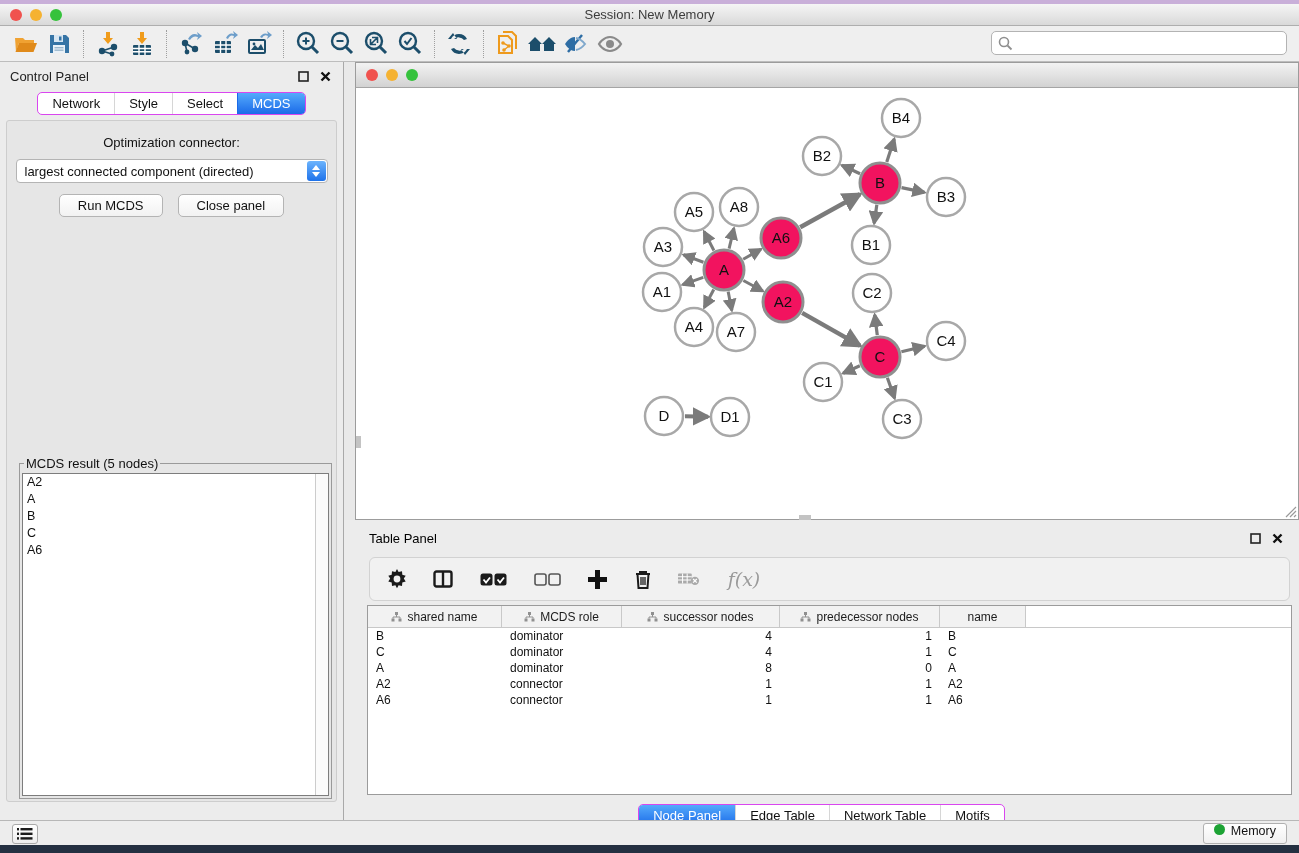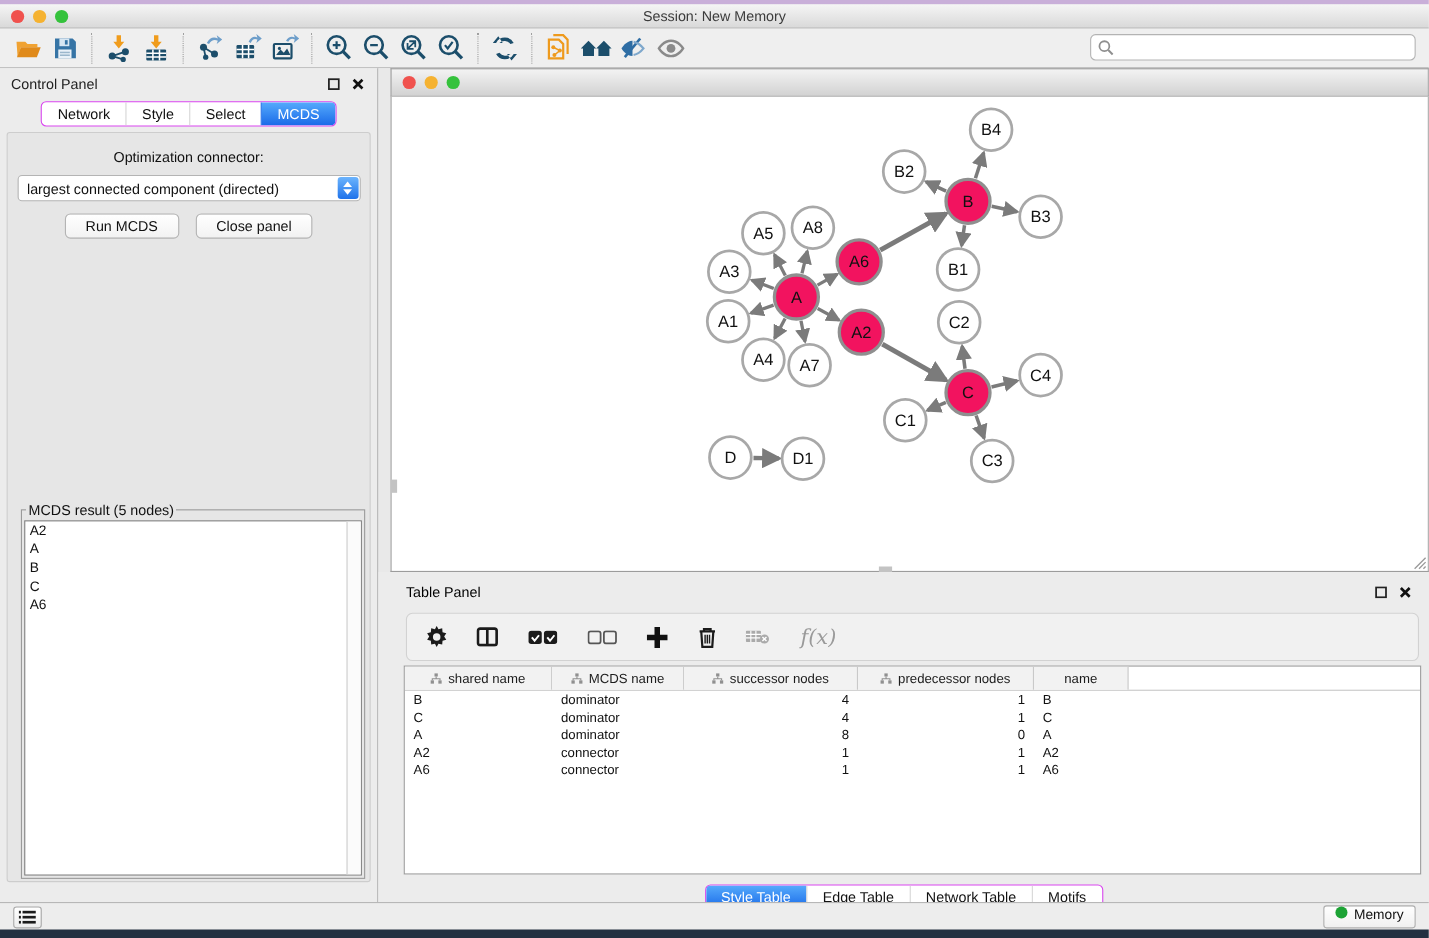--- a/index.html
+++ b/index.html
@@ -516,21 +516,21 @@
                 </svg>
                 <span>shared name</span>
               </div>
               <div class="dt-hcell" style="width: 120px;">
                 <svg width="11" height="10" viewBox="0 0 11 10">
                   <rect x="4" y="0" width="3" height="3" fill="#909090"></rect>
                   <rect x="0.5" y="6.5" width="3" height="3" fill="#909090"></rect>
                   <rect x="7.5" y="6.5" width="3" height="3" fill="#909090"></rect>
                   <path d="M5.5 3 v2 M2 6.5 V5 h7 v1.5" stroke="#909090" fill="none"></path>
                 </svg>
-                <span>MCDS name</span>
+                <span>MCDS role</span>
               </div>
               <div class="dt-hcell" style="width: 158px;">
                 <svg width="11" height="10" viewBox="0 0 11 10">
                   <rect x="4" y="0" width="3" height="3" fill="#909090"></rect>
                   <rect x="0.5" y="6.5" width="3" height="3" fill="#909090"></rect>
                   <rect x="7.5" y="6.5" width="3" height="3" fill="#909090"></rect>
                   <path d="M5.5 3 v2 M2 6.5 V5 h7 v1.5" stroke="#909090" fill="none"></path>
                 </svg>
                 <span>successor nodes</span>
               </div>
@@ -580,21 +580,21 @@
                 <div class="dt-cell" style="width: 134px;">A6</div>
                 <div class="dt-cell" style="width: 120px;">connector</div>
                 <div class="dt-cell num" style="width: 158px;">1</div>
                 <div class="dt-cell num" style="width: 160px;">1</div>
                 <div class="dt-cell" style="width: 86px;">A6</div>
               </div>
             </div>
         </div>
         <div class="table-tabs">
           <div class="seg">
-              <span class="tab active">Style Table</span>
+              <span class="tab active">Node Panel</span>
               <span class="tab">Edge Table</span>
               <span class="tab">Network Table</span>
               <span class="tab">Motifs</span>
             </div>
         </div>
       </div>
     </div>
   </div>
 
   <div class="statusbar">

